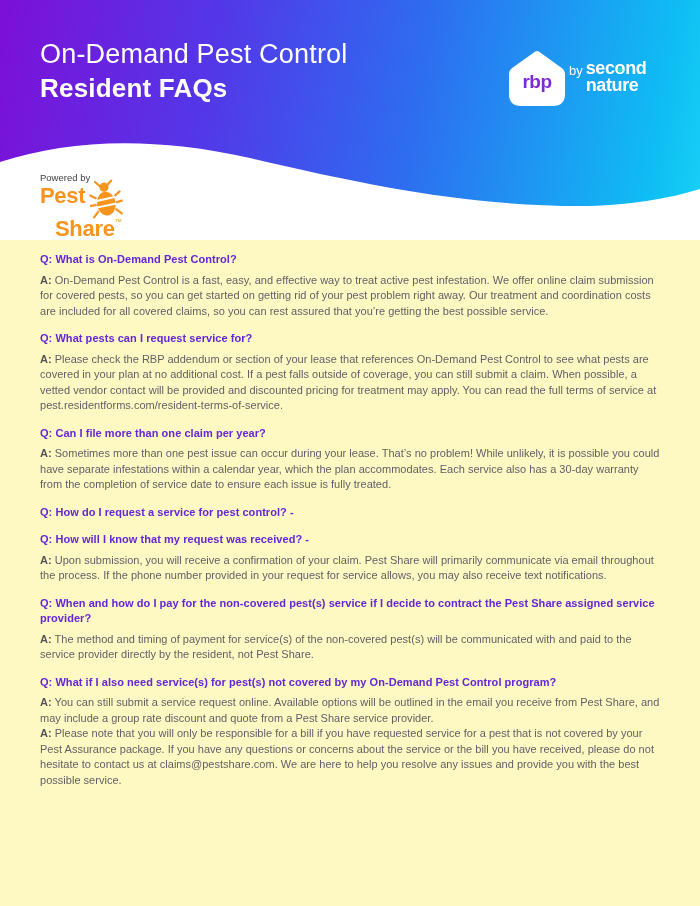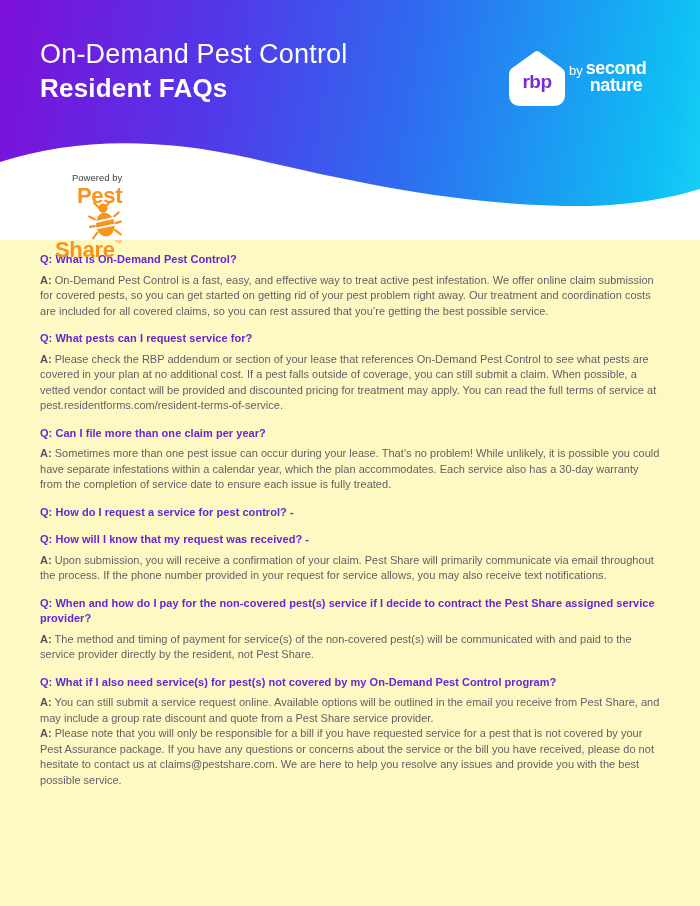--- a/index.html
+++ b/index.html
@@ -24,32 +24,32 @@
   
   .rbp-lockup { position:absolute; left:505px; top:47px; display:flex; align-items:center; gap:0; }
   .rbp-house { position:relative; width:64px; height:64px; }
   .rbp-house svg { position:absolute; inset:0; }
   .rbp-text {
     position:absolute; left:0; right:0; top:24px; text-align:center;
     color:#7b2bd3; font-size:19px; font-weight:700; letter-spacing:-.5px;
   }
   .sn { display:flex; align-items:flex-start; gap:3px; color:#ffffff; margin-top:-4px; }
   .sn-by { font-size:13px; font-weight:400; margin-top:3px; }
-  .sn-lines { display:flex; flex-direction:column; align-items:center; line-height:.92; }
+  .sn-lines { display:flex; flex-direction:column; align-items:flex-start; line-height:.92; }
   .sn-l1, .sn-l2 { font-size:18px; font-weight:700; letter-spacing:-.4px; }
   .o-dot { position:relative; display:inline-block; }
   .o-dot::after {
     content:""; position:absolute; left:50%; top:58%; width:5px; height:5px;
     transform:translate(-50%,-50%); border-radius:50%; background:#2ed3c5;
   }
 
   
   .ps-logo { position:absolute; left:40px; top:172px; z-index:3; }
-  .ps-powered { font-size:9.5px; color:#414042; font-weight:400; margin-bottom:3px;margin-left:32px; }
-  .ps-row { display:flex; align-items:flex-end;flex-direction:column; }
+  .ps-powered { font-size:9.5px; color:#414042; font-weight:400; margin-bottom:3px; }
+  .ps-row { display:flex; align-items:flex-start; }
   .ps-pest, .ps-share { color:#f7941d; font-weight:700; font-size:22px; line-height:.95; letter-spacing:-.3px; }
   .ps-share { margin-left:15px; }
   .tm { font-size:7px; vertical-align:top; font-weight:400; }
   .bug { margin-left:4px; margin-top:-8px; transform:rotate(-8deg); }
 
   
   .faq { padding:12px 40px 0 40px; }
   .qa-q {
     color:#6527d9; font-size:11px; font-weight:700;
     line-height:15.5px; margin-top:12px; margin-bottom:5px; letter-spacing:.05px;

